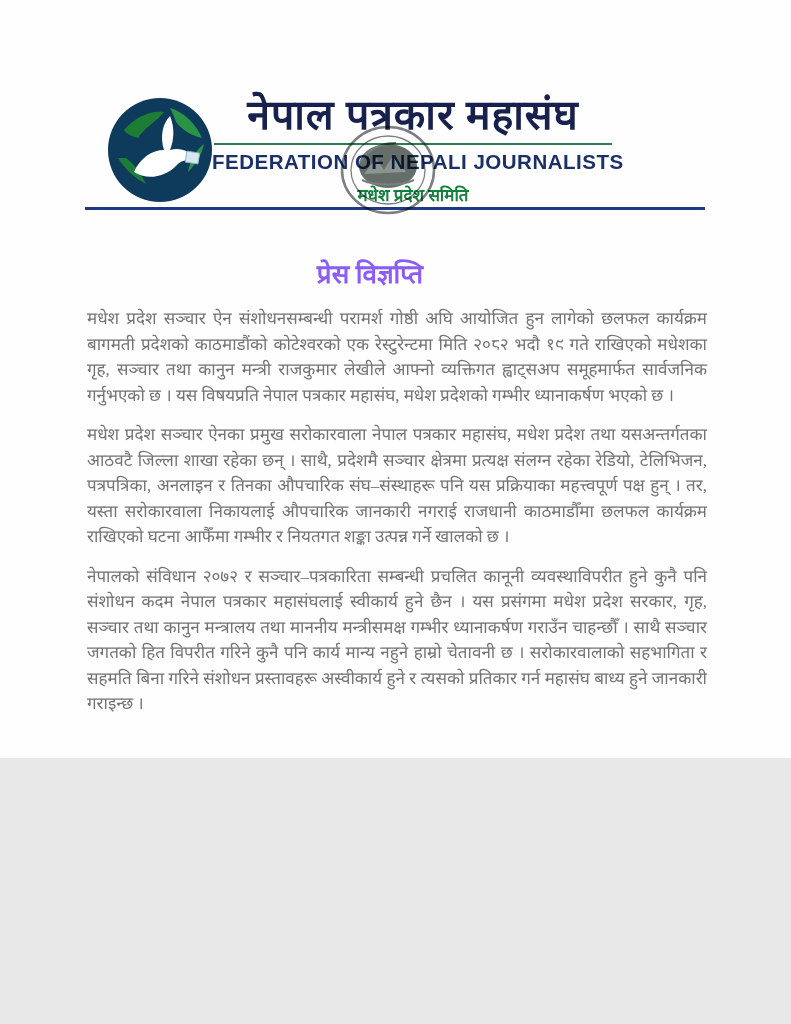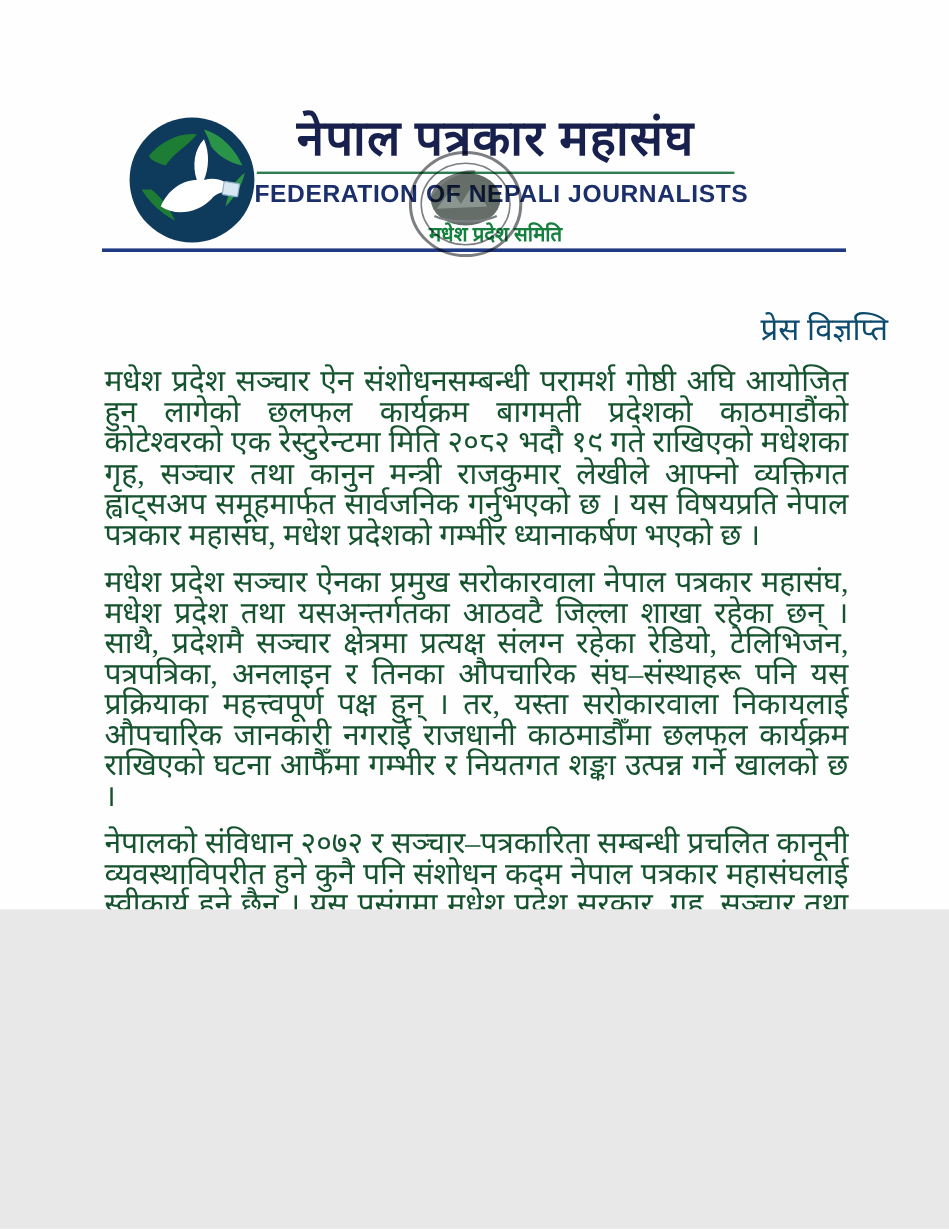--- a/index.html
+++ b/index.html
@@ -23,27 +23,27 @@
   .green-rule{height:2px;background:#2e7d52;margin:4px 2px 5px 2px;}
   .org-english{
     font-family:"Liberation Sans","DejaVu Sans",sans-serif;
     font-size:20.5px;font-weight:bold;color:#1b2f6b;letter-spacing:.5px;white-space:nowrap;
   }
   .committee{font-size:17px;font-weight:bold;color:#15803d;margin-top:9px;}
   .stamp{position:absolute;left:338px;top:124px;width:100px;height:92px;opacity:.78;mix-blend-mode:multiply;z-index:3;}
   .navy-rule{position:absolute;left:85px;top:207px;width:620px;height:3px;background:#1f3a82;}
   
   .date-line{position:absolute;left:87px;top:218px;width:618px;text-align:right;font-size:18px;color:#15151c;}
-  .doc-title{position:absolute;left:0;top:255px;width:740px;text-align:right;font-size:26px;font-weight:normal;color:#0c4a6e;}
+  .doc-title{position:absolute;left:0;top:255px;width:740px;text-align:center;font-size:26px;font-weight:bold;color:#8b5cf6;}
   
   .body-text{position:absolute;left:87px;top:306px;width:620px;}
   .body-text p{
     margin:0 0 14px 0;
-    font-size:25px;line-height:25.5px;
-    text-align:justify;color:#14532d;
+    font-size:17px;line-height:25.5px;
+    text-align:justify;color:#737373;
   }
   
   .sign-block{position:absolute;left:372px;top:780px;width:280px;text-align:center;}
   .sign-svg{width:100px;height:62px;display:block;margin:0 auto;}
   .sign-name{font-size:18.5px;color:#15151c;margin-top:8px;}
   .sign-designation{font-size:19px;font-weight:bold;color:#101014;margin-top:32px;}
 </style>
 </head>
 <body>
 

